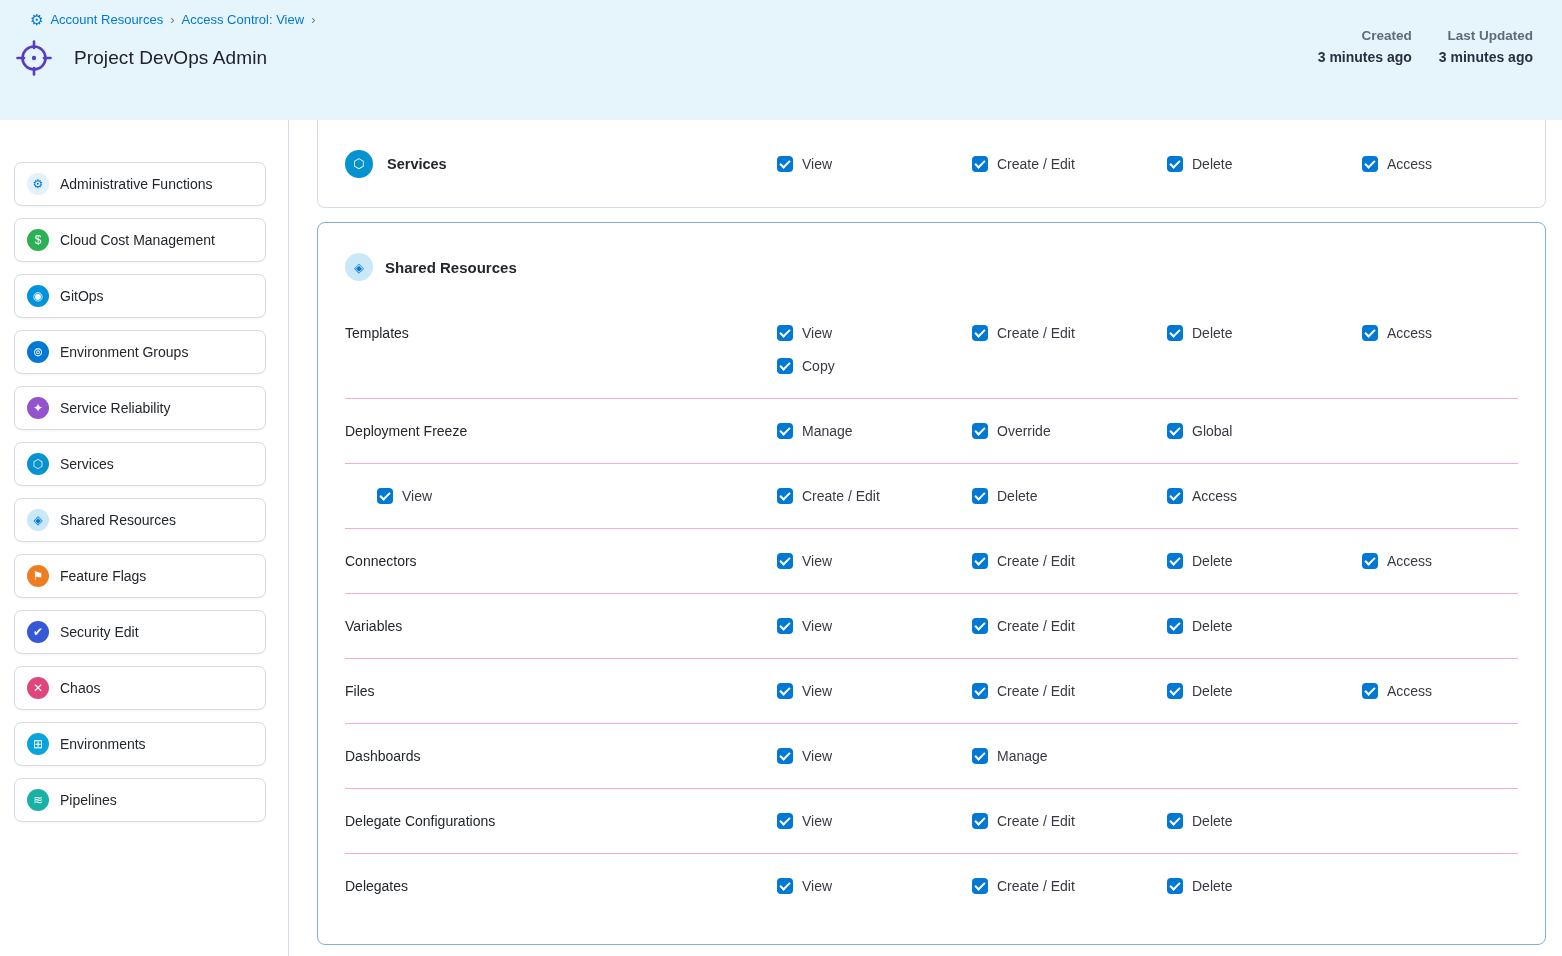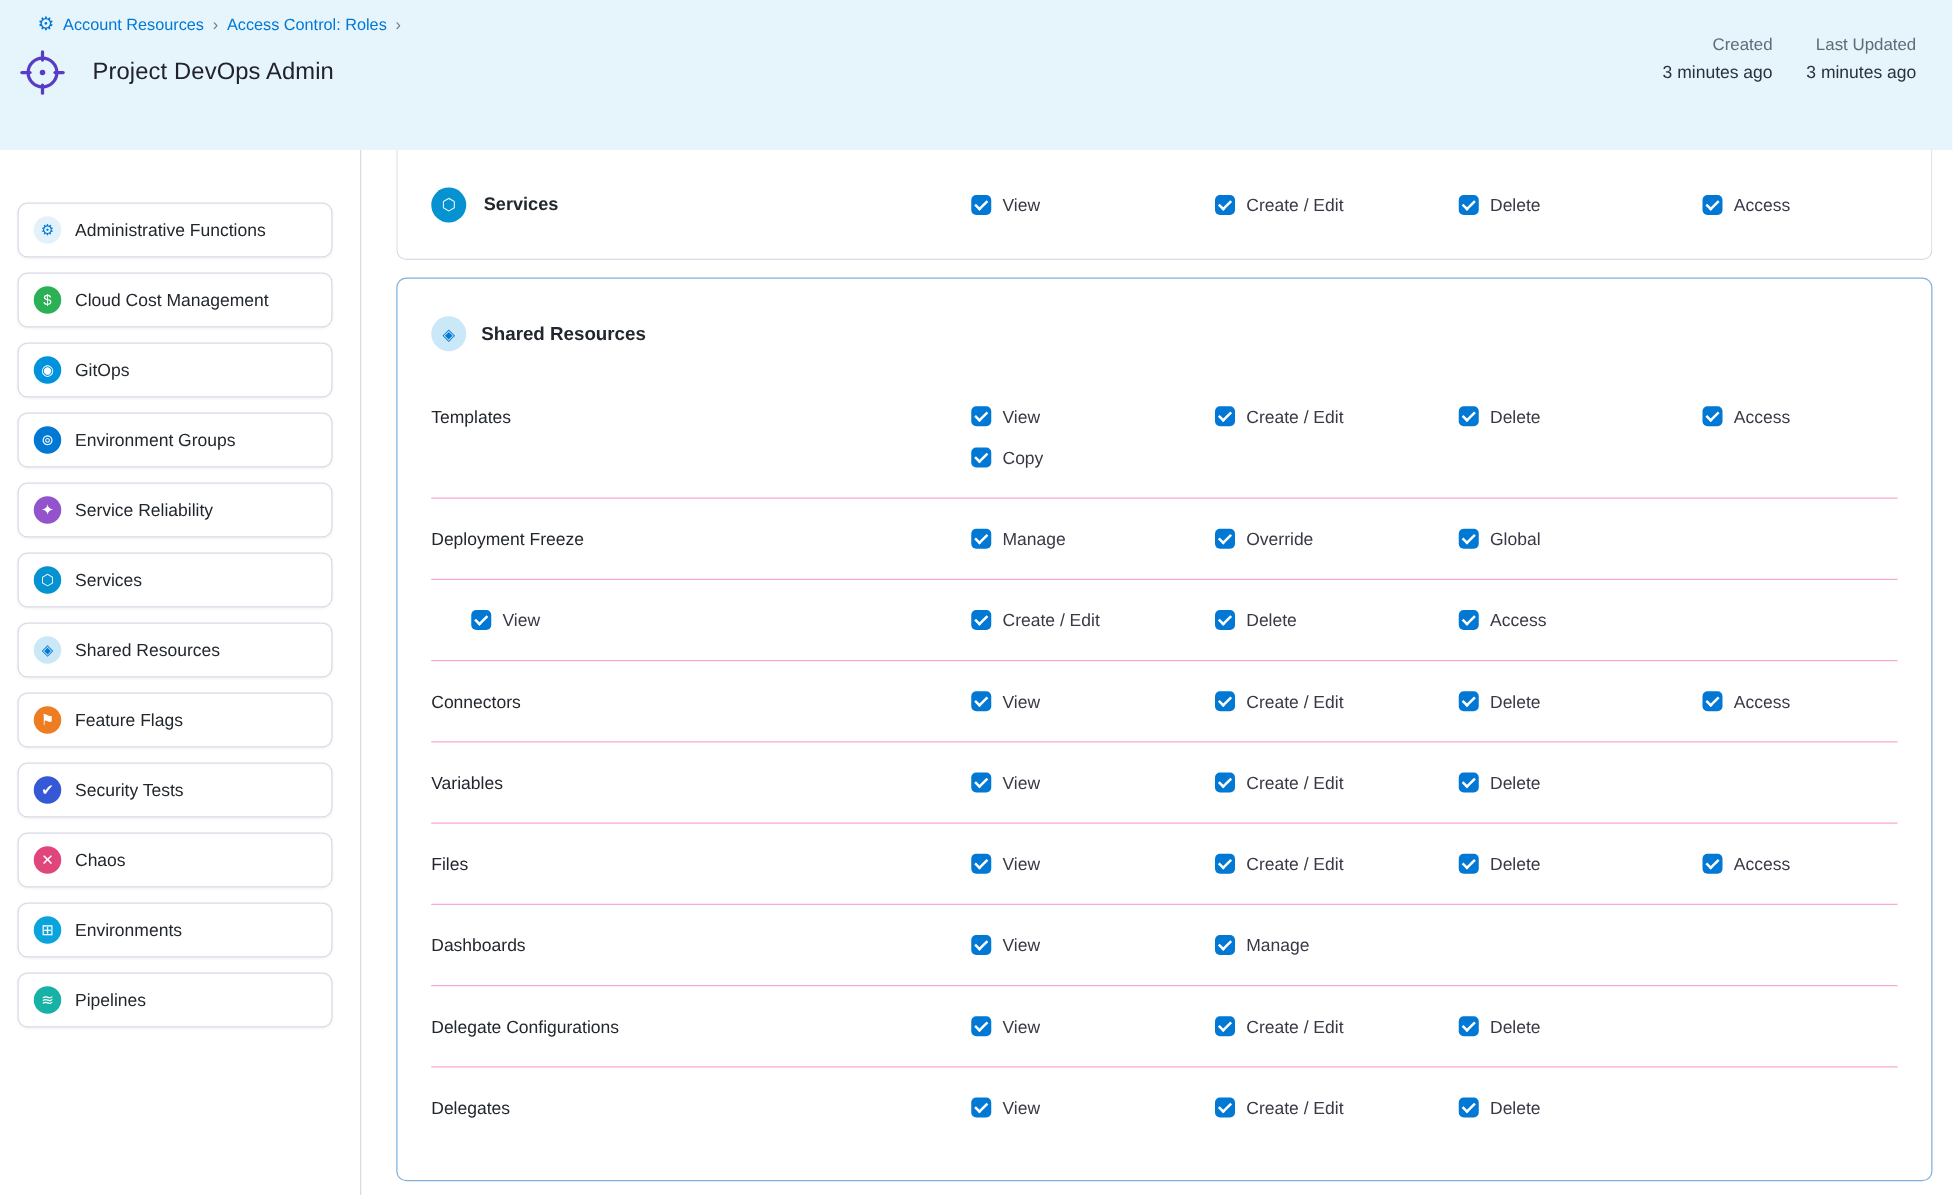--- a/index.html
+++ b/index.html
@@ -19,21 +19,21 @@
     padding: 12px 0 0 30px;
     font-size: 13px; font-weight: 500; color: #0278d5;
   }
   .bc-gear { font-size: 15px; color: #0278d5; line-height: 1; }
   .bc-link { color: #0278d5; text-decoration: none; cursor: pointer; }
   .bc-sep { color: #6b7c8c; font-size: 13px; }
   .title-row { display: flex; align-items: center; gap: 21px; padding: 12px 12px 0 15px; }
   .title-icon { width: 38px; height: 38px; display: inline-flex; }
   .page-title { margin: 0; font-size: 19px; font-weight: 500; color: #21222b; letter-spacing: .1px; }
 
-  .meta { position: absolute; top: 28px; right: 16px; display: flex; align-items: center; }
+  .meta { position: absolute; top: 28px; right: 16px; display: flex; align-items: center; font-weight: bold; }
   .meta-col { text-align: right; padding: 0 13px; }
   .meta-divider { width: 1px; background: #c3ccd6; }
   .meta-label { font-size: 13.5px; color: #606b79; margin-bottom: 6px; }
   .meta-value { font-size: 14px; color: #283041; }
 
   
   .body { display: flex; height: 836px; background: #ffffff; }
 
   
   .sidebar {
@@ -105,21 +105,21 @@
 </head>
 <body>
 
 <div class="page">
 
   <header class="header">
     <div class="breadcrumb">
       <span class="bc-gear">⚙</span>
       <a class="bc-link">Account Resources</a>
       <span class="bc-sep">›</span>
-      <a class="bc-link">Access Control: Roles</a>
+      <a class="bc-link">Access Control: View</a>
       <span class="bc-sep">›</span>
     </div>
     <div class="title-row">
       <span class="title-icon">
         <svg width="38" height="38" viewBox="0 0 38 38">
           <circle cx="19" cy="19" r="11.5" fill="none" stroke="#583cc5" stroke-width="2.6"></circle>
           <line x1="19" y1="2.5" x2="19" y2="9" stroke="#583cc5" stroke-width="2.6" stroke-linecap="round"></line>
           <line x1="19" y1="29" x2="19" y2="35.5" stroke="#583cc5" stroke-width="2.6" stroke-linecap="round"></line>
           <line x1="2.5" y1="19" x2="9" y2="19" stroke="#583cc5" stroke-width="2.6" stroke-linecap="round"></line>
           <line x1="29" y1="19" x2="35.5" y2="19" stroke="#583cc5" stroke-width="2.6" stroke-linecap="round"></line>
@@ -172,21 +172,21 @@
           <div class="side-item">
             <span class="side-icon" style="background:#cbe8f8;color:#0278d5">◈</span>
             <span class="side-label">Shared Resources</span>
           </div>
           <div class="side-item">
             <span class="side-icon" style="background:#ee7d22;color:#ffffff">⚑</span>
             <span class="side-label">Feature Flags</span>
           </div>
           <div class="side-item">
             <span class="side-icon" style="background:#3458d6;color:#ffffff">✔</span>
-            <span class="side-label">Security Tests</span>
+            <span class="side-label">Security Edit</span>
           </div>
           <div class="side-item">
             <span class="side-icon" style="background:#e0467c;color:#ffffff">✕</span>
             <span class="side-label">Chaos</span>
           </div>
           <div class="side-item">
             <span class="side-icon" style="background:#0aa4dc;color:#ffffff">⊞</span>
             <span class="side-label">Environments</span>
           </div>
           <div class="side-item">

